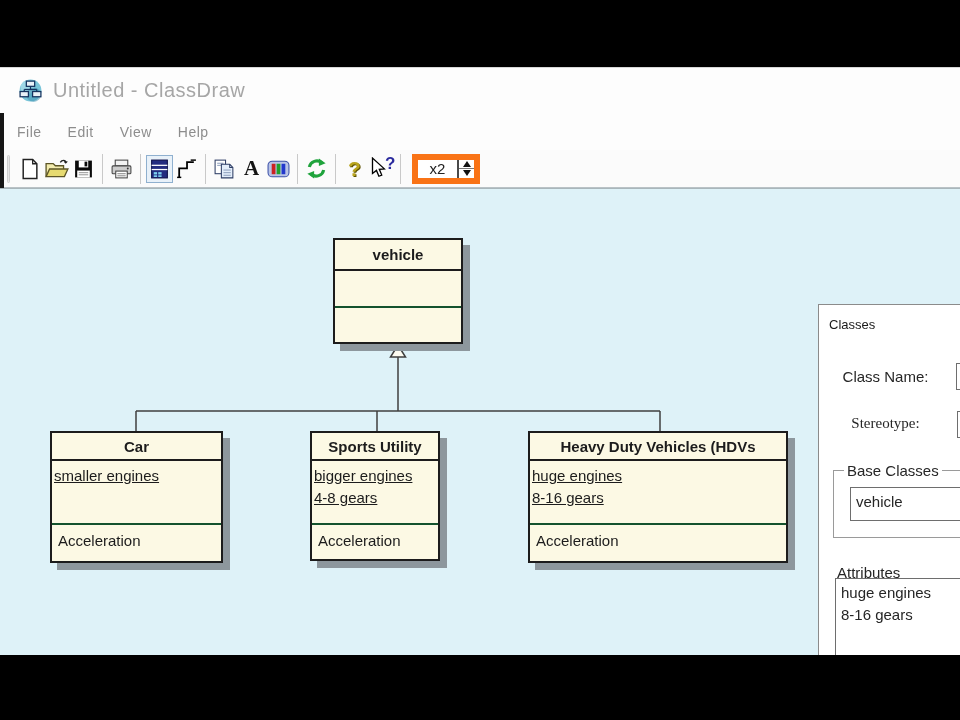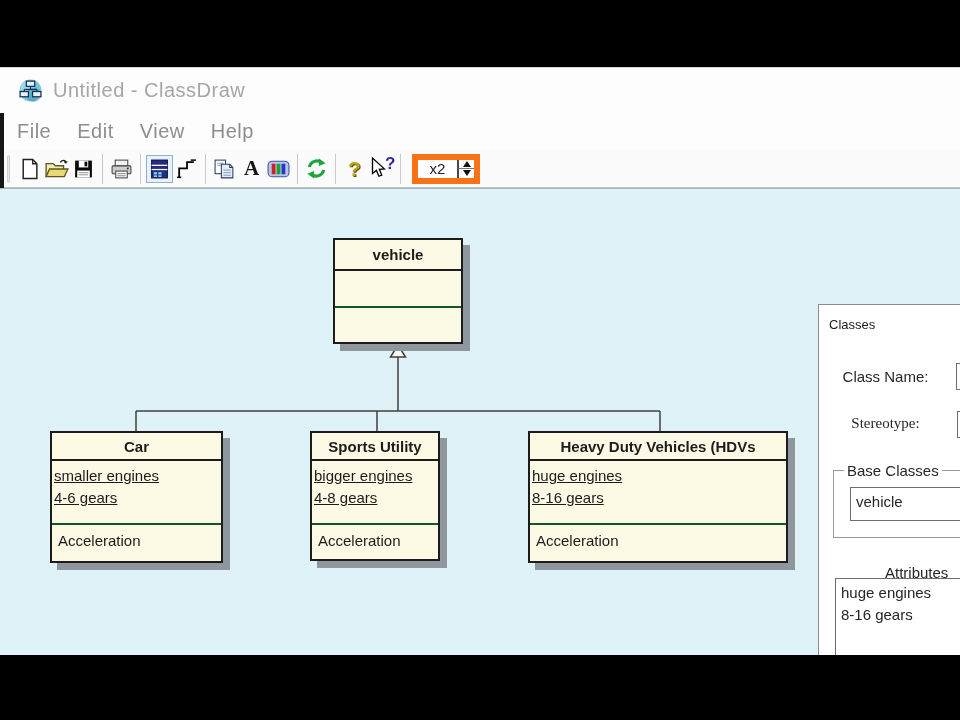--- a/index.html
+++ b/index.html
@@ -17,21 +17,21 @@
 
   
   .titlebar { position:absolute; left:0; top:0; width:960px; height:46px; background:#fdfdfd;
               display:flex; align-items:center; border-top:1px solid #d8d8d8; }
   .app-icon { width:25px; height:25px; margin-left:18px; }
   .title-text { margin-left:10px; font-size:20px; color:#a6a6a6; letter-spacing:0.5px; }
 
   
   .menubar { position:absolute; left:0; top:46px; width:960px; height:37px; background:#fdfdfd;
              display:flex; align-items:center; }
-  .menu-item { font-size:20px; color:#8d8d8d; padding:0 4px; margin-left:10px; letter-spacing:0.5px; cursor:default;text-align:right; }
+  .menu-item { font-size:14px; color:#8d8d8d; padding:0 4px; margin-left:10px; letter-spacing:0.5px; cursor:default;text-align:right; }
   .menu-item:first-child { margin-left:13px; }
   .menu-item + .menu-item { margin-left:18px; }
 
   
   .toolbar { position:absolute; left:0; top:83px; width:960px; height:38px; background:#fbfbfb;
              border-bottom:1px solid #b9c2c6; display:flex; align-items:center; }
   .grip { width:3px; height:28px; margin-left:7px; margin-right:6px; background:#e8e8e8;
           border:1px solid #cfcfcf; border-radius:2px; }
   .tbtn { width:27px; height:28px; display:flex; align-items:center; justify-content:center; background:transparent; }
   .tbtn svg { display:block; }
@@ -87,21 +87,21 @@
   #lbl-classname { top:63px; }
   #lbl-stereotype { top:110px;font-family:Liberation Serif, serif; }
   .dlg-input { position:absolute; width:45px; height:27px; background:#fff; border:1px solid #6e6e6e; }
   #inp-classname { left:137px; top:58px; }
   #inp-stereotype { left:138px; top:106px; }
   .groupbox { position:absolute; left:14px; top:165px; width:165px; height:68px; border:1px solid #9a9a9a; }
   .groupbox-legend { position:absolute; left:10px; top:-9px; background:#fff; padding:0 3px; }
   .listbox { position:absolute; left:16px; top:16px; width:152px; height:34px; background:#fff;
              border:1px solid #6e6e6e; }
   .listbox-item { padding:5px 5px 0 5px; }
-  #lbl-attributes { position:absolute; left:18px; top:259px;margin-left:48px; }
+  #lbl-attributes { position:absolute; left:18px; top:259px; }
   .textarea { position:absolute; left:16px; top:273px; width:162px; height:78px; background:#fff;
               border:1px solid #6e6e6e; padding:3px 5px; line-height:22px; }
 </style>
 </head>
 <body>
 
 <div id="screen">
   <div class="bar-top"></div>
 
   <div id="window">
@@ -274,21 +274,20 @@
       <div class="uml-class" id="cls-vehicle">
         <div class="uml-title">vehicle</div>
         <div class="uml-attrs"></div>
         <div class="uml-ops"></div>
       </div>
 
       <div class="uml-class child" id="cls-car">
         <div class="uml-title">Car</div>
         <div class="uml-attrs">
           <div>smaller engines</div>
-          <div>4-6 gears</div>
         </div>
         <div class="uml-ops">
           <div>Acceleration</div>
         </div>
       </div>
 
       <div class="uml-class child" id="cls-sut">
         <div class="uml-title">Sports Utility</div>
         <div class="uml-attrs">
           <div>bigger engines</div>

